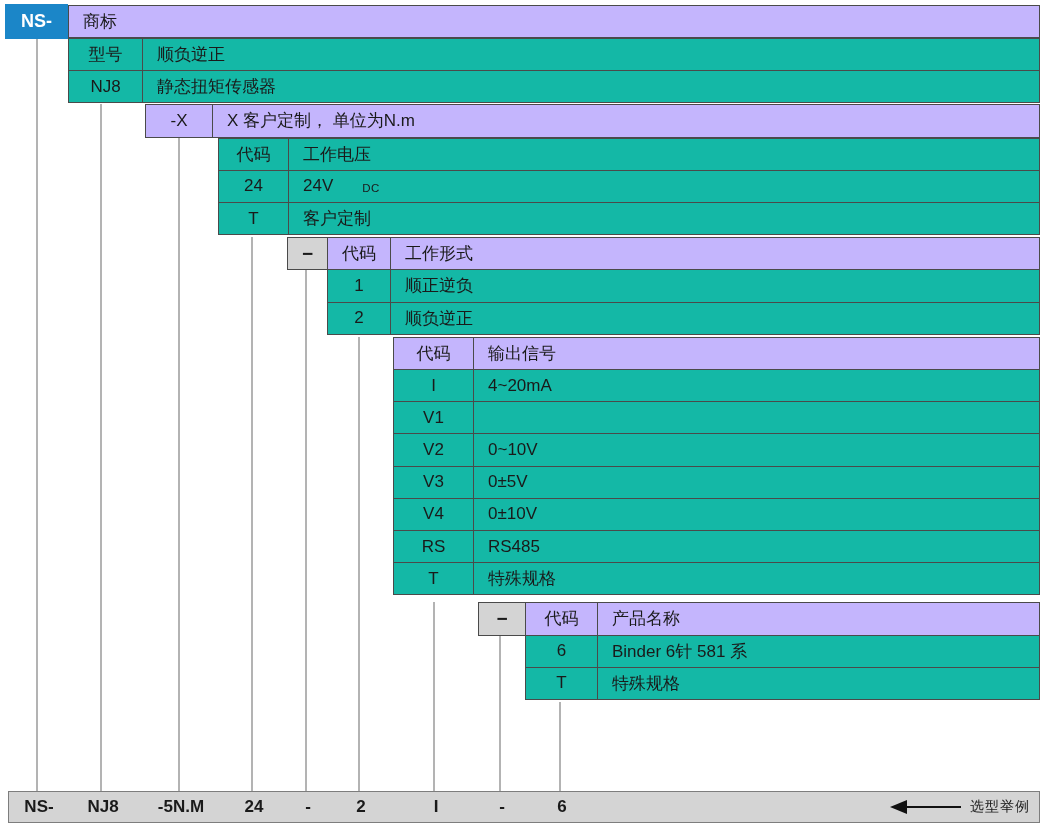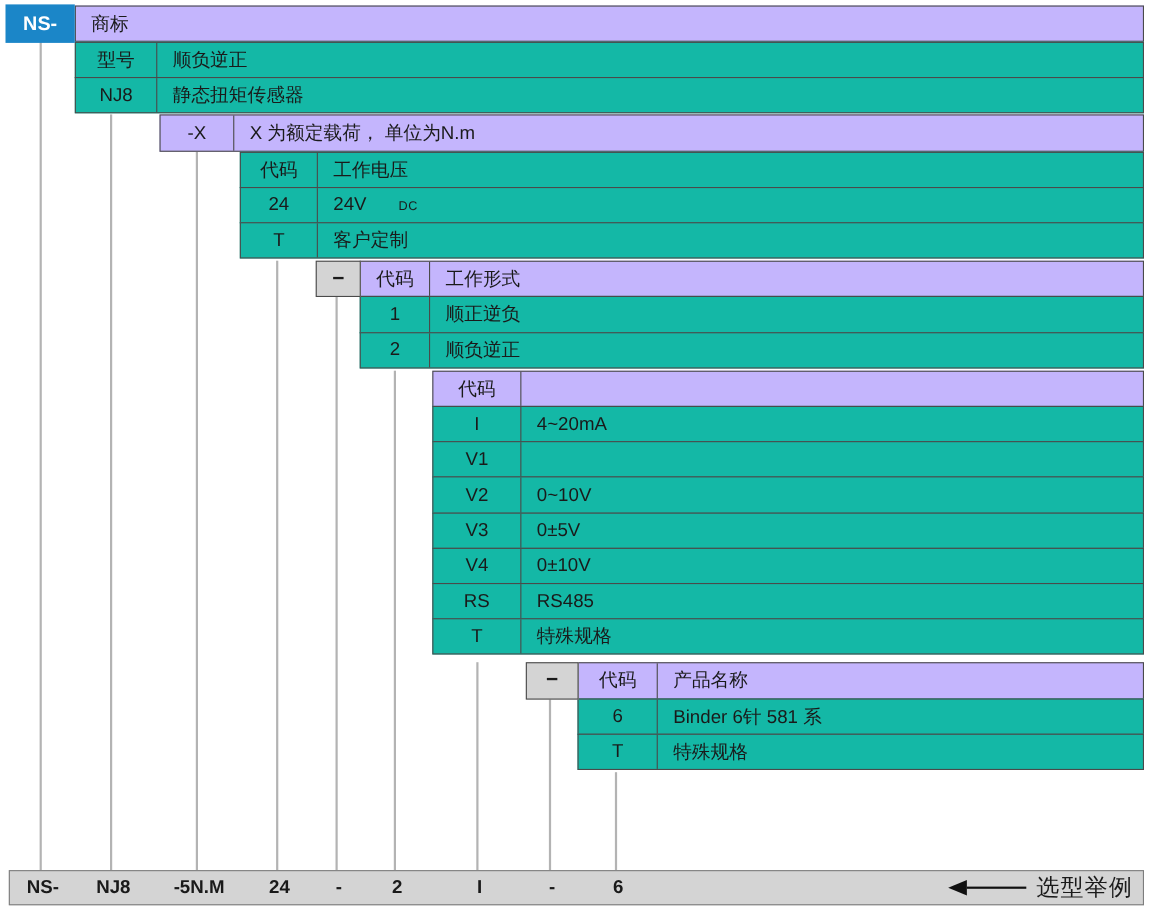--- a/index.html
+++ b/index.html
@@ -25,21 +25,21 @@
   .bluebox { position:absolute; left:5px; top:4px; width:63px; height:34.6px; background:#1b86c8; z-index:3;
              display:flex; align-items:center; justify-content:center; color:#fff; font-weight:bold; font-size:18px; }
 
   
   .bar { position:absolute; left:8px; top:791px; width:1032px; height:32px; background:#d4d4d4;
          border:1.5px solid #7d7d7d; z-index:2; }
   .seg { position:absolute; top:50%; transform:translate(-50%,-50%); font-weight:bold; font-size:17px; white-space:nowrap; }
   .arrowwrap { position:absolute; right:9px; top:0; height:100%; display:flex; align-items:center; }
   .tri { width:0; height:0; border-top:7px solid transparent; border-bottom:7px solid transparent; border-right:17px solid #111; }
   .shaft { width:54px; height:2.6px; background:#111; }
-  .arrowlabel { font-size:21px; margin-left:9px; letter-spacing:1px; }
+  .arrowlabel { font-size:14px; margin-left:9px; letter-spacing:1px; }
 </style>
 </head>
 <body>
 
 <div class="canvas">
 
   <div class="vline" style="left:36px;  top:38px;  height:753px"></div>
   <div class="vline" style="left:100px; top:104px; height:687px"></div>
   <div class="vline" style="left:178px; top:138px; height:653px"></div>
   <div class="vline" style="left:251px; top:237px; height:554px"></div>
@@ -63,21 +63,21 @@
     </div>
     <div class="trow">
       <div class="key" style="width:74px">NJ8</div>
       <div class="desc">静态扭矩传感器</div>
     </div>
   </div>
 
   <div class="tbl" style="left:145px; top:104.4px; width:895px">
     <div class="trow gray">
       <div class="key" style="width:67px">-X</div>
-      <div class="desc">X 为额定载荷， 单位为N.m</div>
+      <div class="desc">X 客户定制， 单位为N.m</div>
     </div>
   </div>
 
   <div class="tbl" style="left:218px; top:137.6px; width:822px">
     <div class="trow">
       <div class="key" style="width:70px">代码</div>
       <div class="desc">工作电压</div>
     </div>
     <div class="trow">
       <div class="key" style="width:70px">24</div>
@@ -104,20 +104,21 @@
     </div>
     <div class="trow">
       <div class="key" style="width:63px">2</div>
       <div class="desc">顺负逆正</div>
     </div>
   </div>
 
   <div class="tbl" style="left:393px; top:336.8px; width:647px">
     <div class="trow gray">
       <div class="key" style="width:80px">代码</div>
+      <div class="desc">输出信号</div>
     </div>
     <div class="trow">
       <div class="key" style="width:80px">I</div>
       <div class="desc">4~20mA</div>
     </div>
     <div class="trow">
       <div class="key" style="width:80px">V1</div>
     </div>
     <div class="trow">
       <div class="key" style="width:80px">V2</div>

